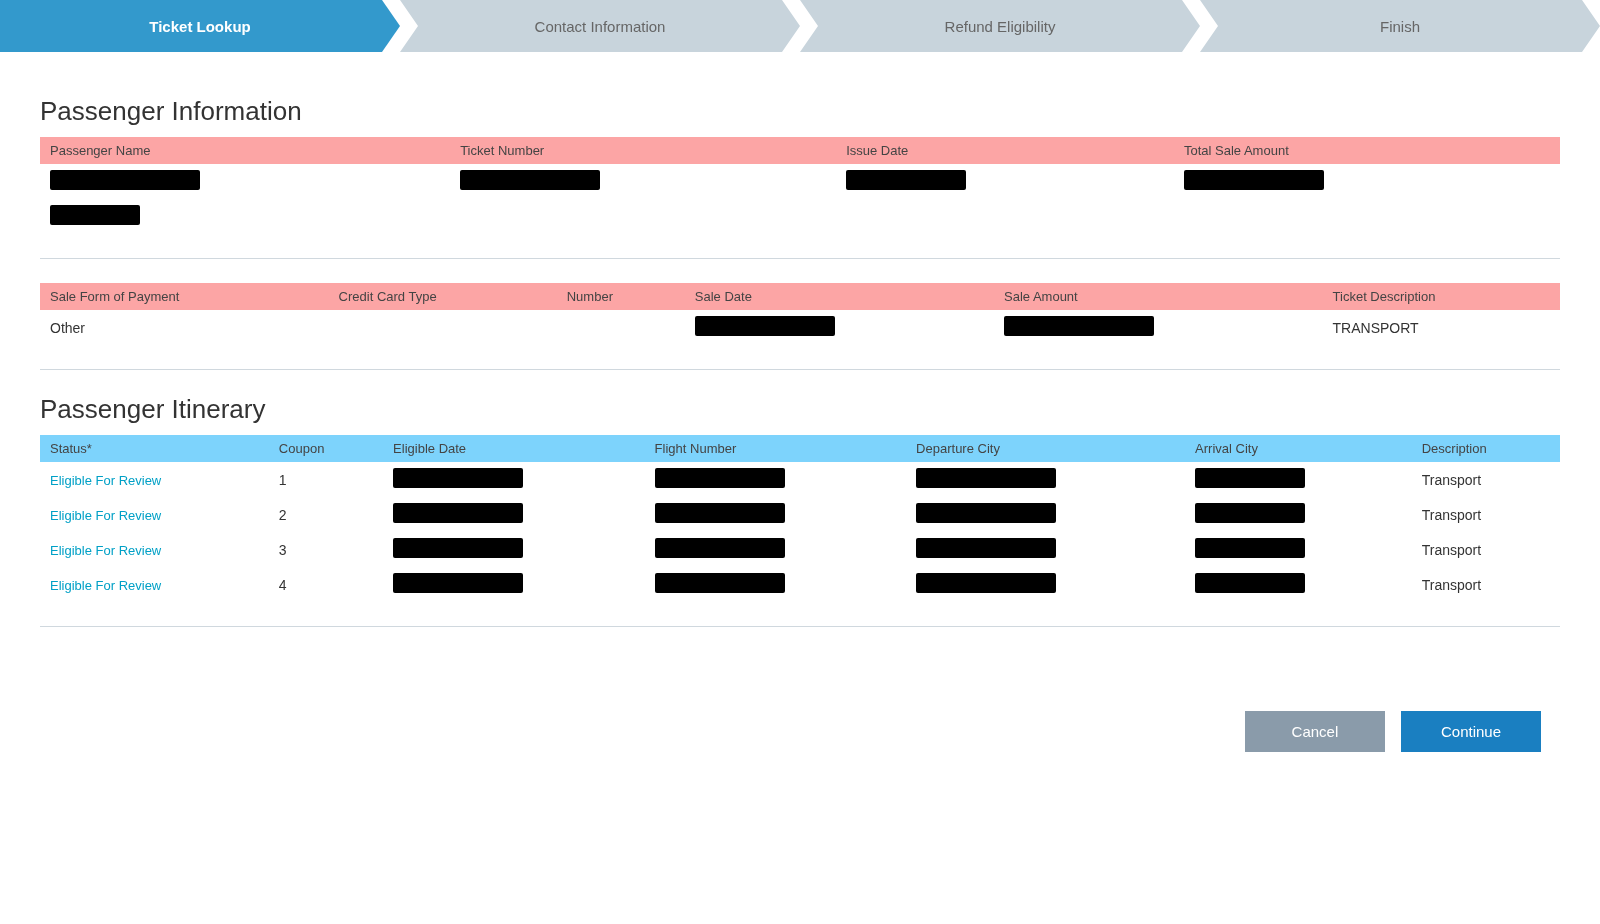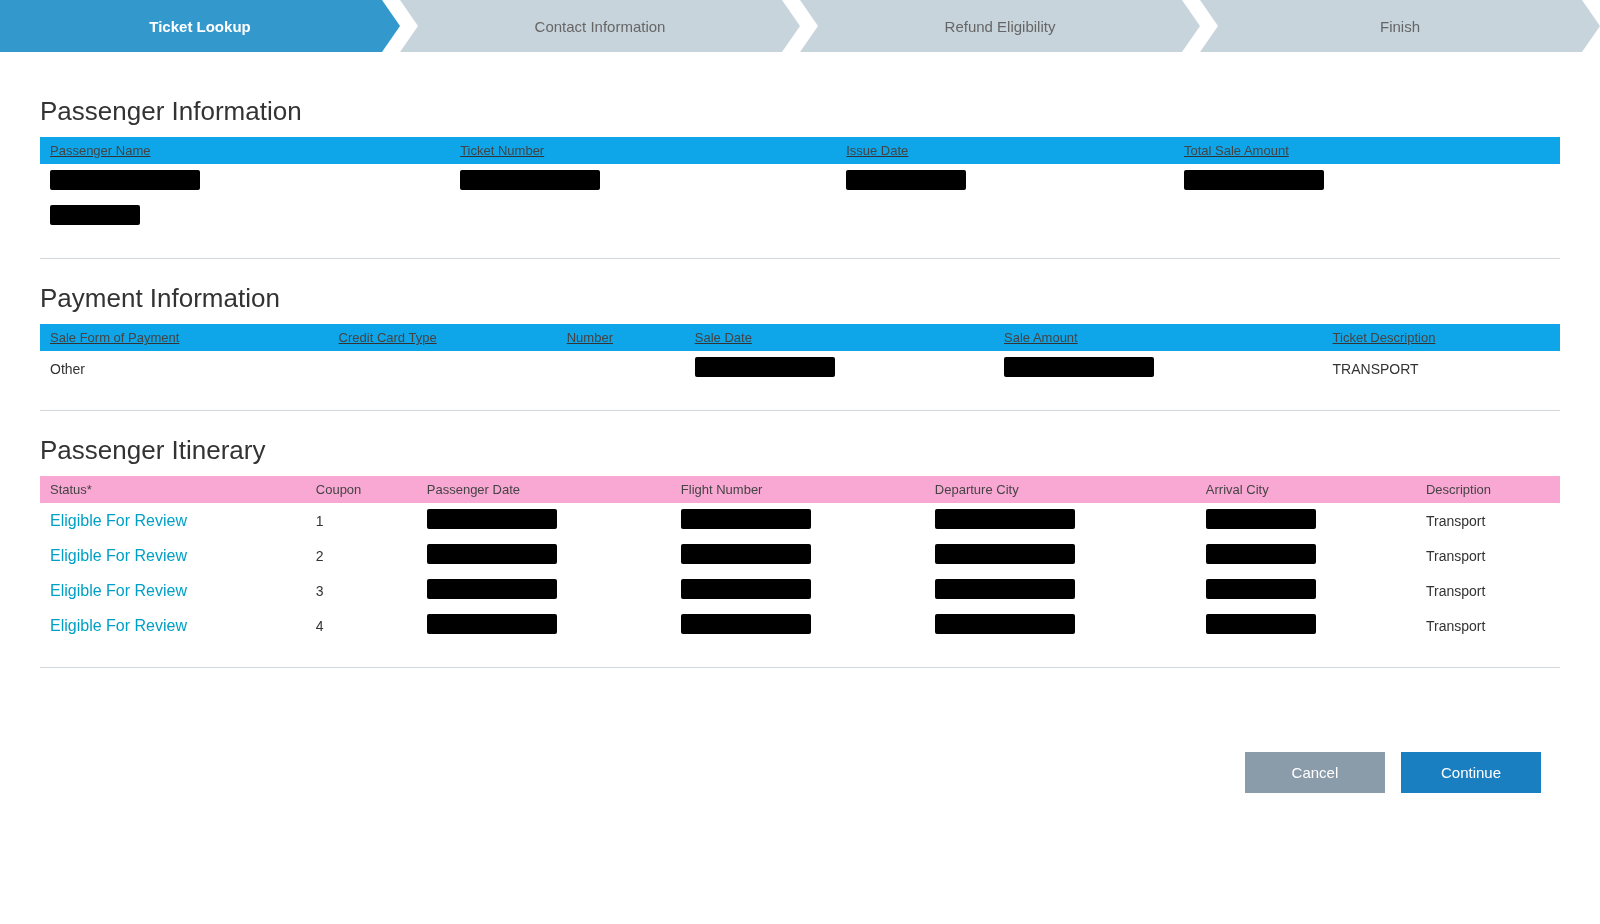--- a/index.html
+++ b/index.html
@@ -45,22 +45,21 @@
       margin-top: 24px;
     }
 
     
     .info-table {
       width: 100%;
       border-collapse: collapse;
       margin-bottom: 8px;
     }
     .info-table thead tr {
-      background: #0ea5e9;
-      text-decoration: underline;
+      background: #fca5a5;
     }
     .info-table thead th {
       text-align: left;
       padding: 6px 10px;
       font-weight: normal;
       font-size: 13px;
       color: #444;
       border: none;
     }
     .info-table tbody td {
@@ -80,37 +79,37 @@
       border-top: 1px solid #d0d8de;
       margin: 24px 0;
     }
 
     
     .itinerary-table {
       width: 100%;
       border-collapse: collapse;
     }
     .itinerary-table thead tr {
-      background: #f9a8d4;
+      background: #7dd3fc;
     }
     .itinerary-table thead th {
       text-align: left;
       padding: 6px 10px;
       font-weight: normal;
       font-size: 13px;
       color: #444;
     }
     .itinerary-table tbody td {
       padding: 6px 10px;
       vertical-align: middle;
     }
     .eligible-link {
       color: #00a0c6;
       text-decoration: none;
-      font-size: 16px;
+      font-size: 13px;
     }
 
     .footnote {
       margin-top: 20px;
       font-size: 13px;
       color: #555;
     }
 
     
     .footer-buttons {
@@ -190,21 +189,20 @@
         </td>
         <td></td>
           <td></td>
           <td></td>
       </tr>
     </tbody>
   </table>
 
   <hr class="divider">
 
-  <h2 class="section-title">Payment Information</h2>
   <table class="info-table">
     <thead>
       <tr>
         <th>Sale Form of Payment</th>
         <th>Credit Card Type</th>
         <th>Number</th>
         <th>Sale Date</th>
         <th>Sale Amount</th>
         <th>Ticket Description</th>
       </tr>
@@ -226,21 +224,21 @@
   </table>
 
   <hr class="divider">
 
   <h2 class="section-title">Passenger Itinerary</h2>
   <table class="itinerary-table">
     <thead>
       <tr>
         <th>Status*</th>
         <th>Coupon</th>
-        <th>Passenger Date</th>
+        <th>Eligible Date</th>
         <th>Flight Number</th>
         <th>Departure City</th>
         <th>Arrival City</th>
         <th>Description</th>
       </tr>
     </thead>
     <tbody id="itinerary-body">
     <tr>
       <td>
         <a class="eligible-link" href="#">Eligible For Review</a>

